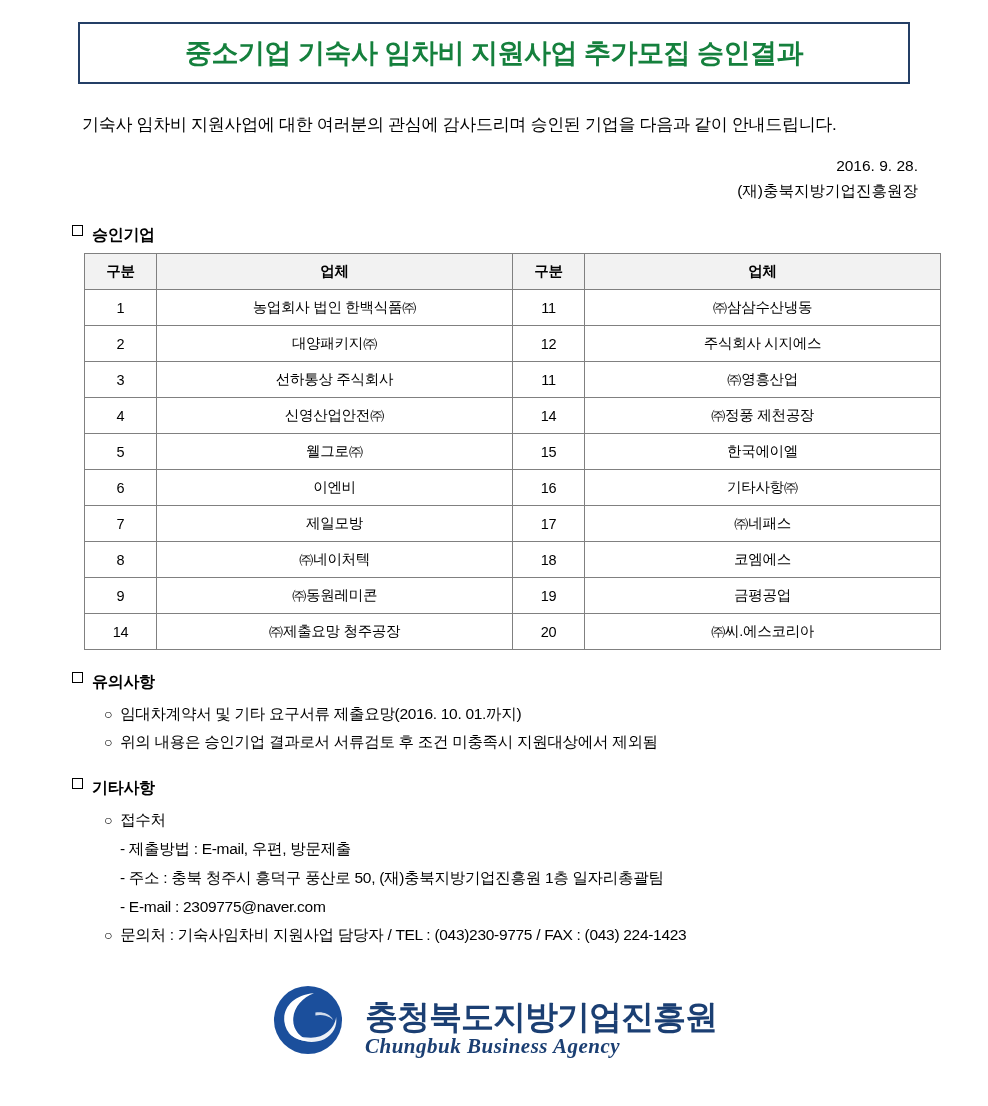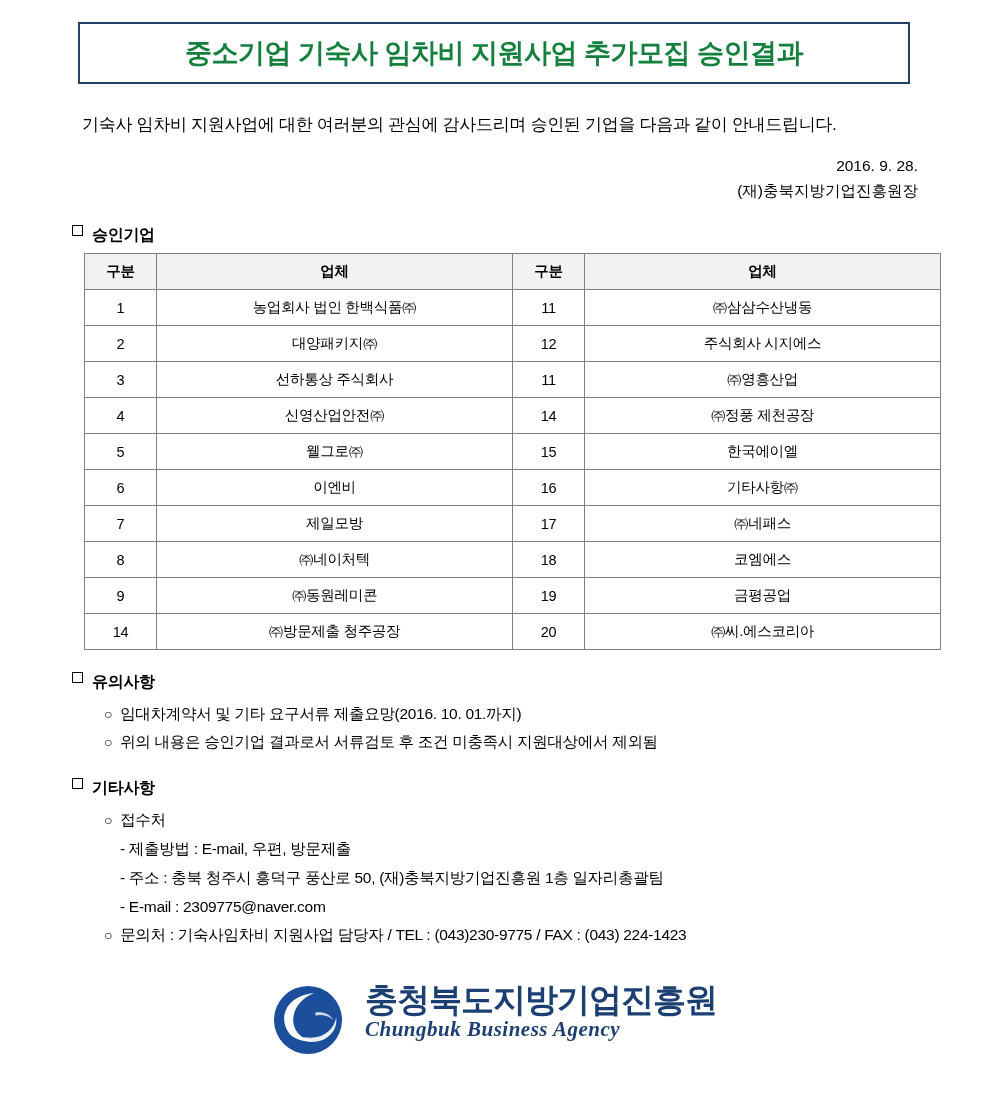--- a/index.html
+++ b/index.html
@@ -125,21 +125,21 @@
 
   
   .logo-wrap {
     margin-top: 34px;
     display: flex;
     justify-content: center;
     align-items: center;
   }
   .logo {
     display: flex;
-    align-items: flex-start;
+    align-items: flex-end;
     gap: 20px;
   }
   .logo-mark {
     width: 74px;
     height: 74px;
     flex: 0 0 auto;
   }
   .logo-text {
     display: flex;
     flex-direction: column;
@@ -248,21 +248,21 @@
         <td>코엠에스</td>
       </tr>
       <tr>
         <td>9</td>
         <td>㈜동원레미콘</td>
         <td>19</td>
         <td>금평공업</td>
       </tr>
       <tr>
         <td>14</td>
-        <td>㈜방문제출 청주공장</td>
+        <td>㈜제출요망 청주공장</td>
         <td>20</td>
         <td>㈜씨.에스코리아</td>
       </tr>
     </tbody>
   </table>
 
   <div class="block">
     <div class="section-head">
       <span class="sq"></span>
       <span>유의사항</span>

